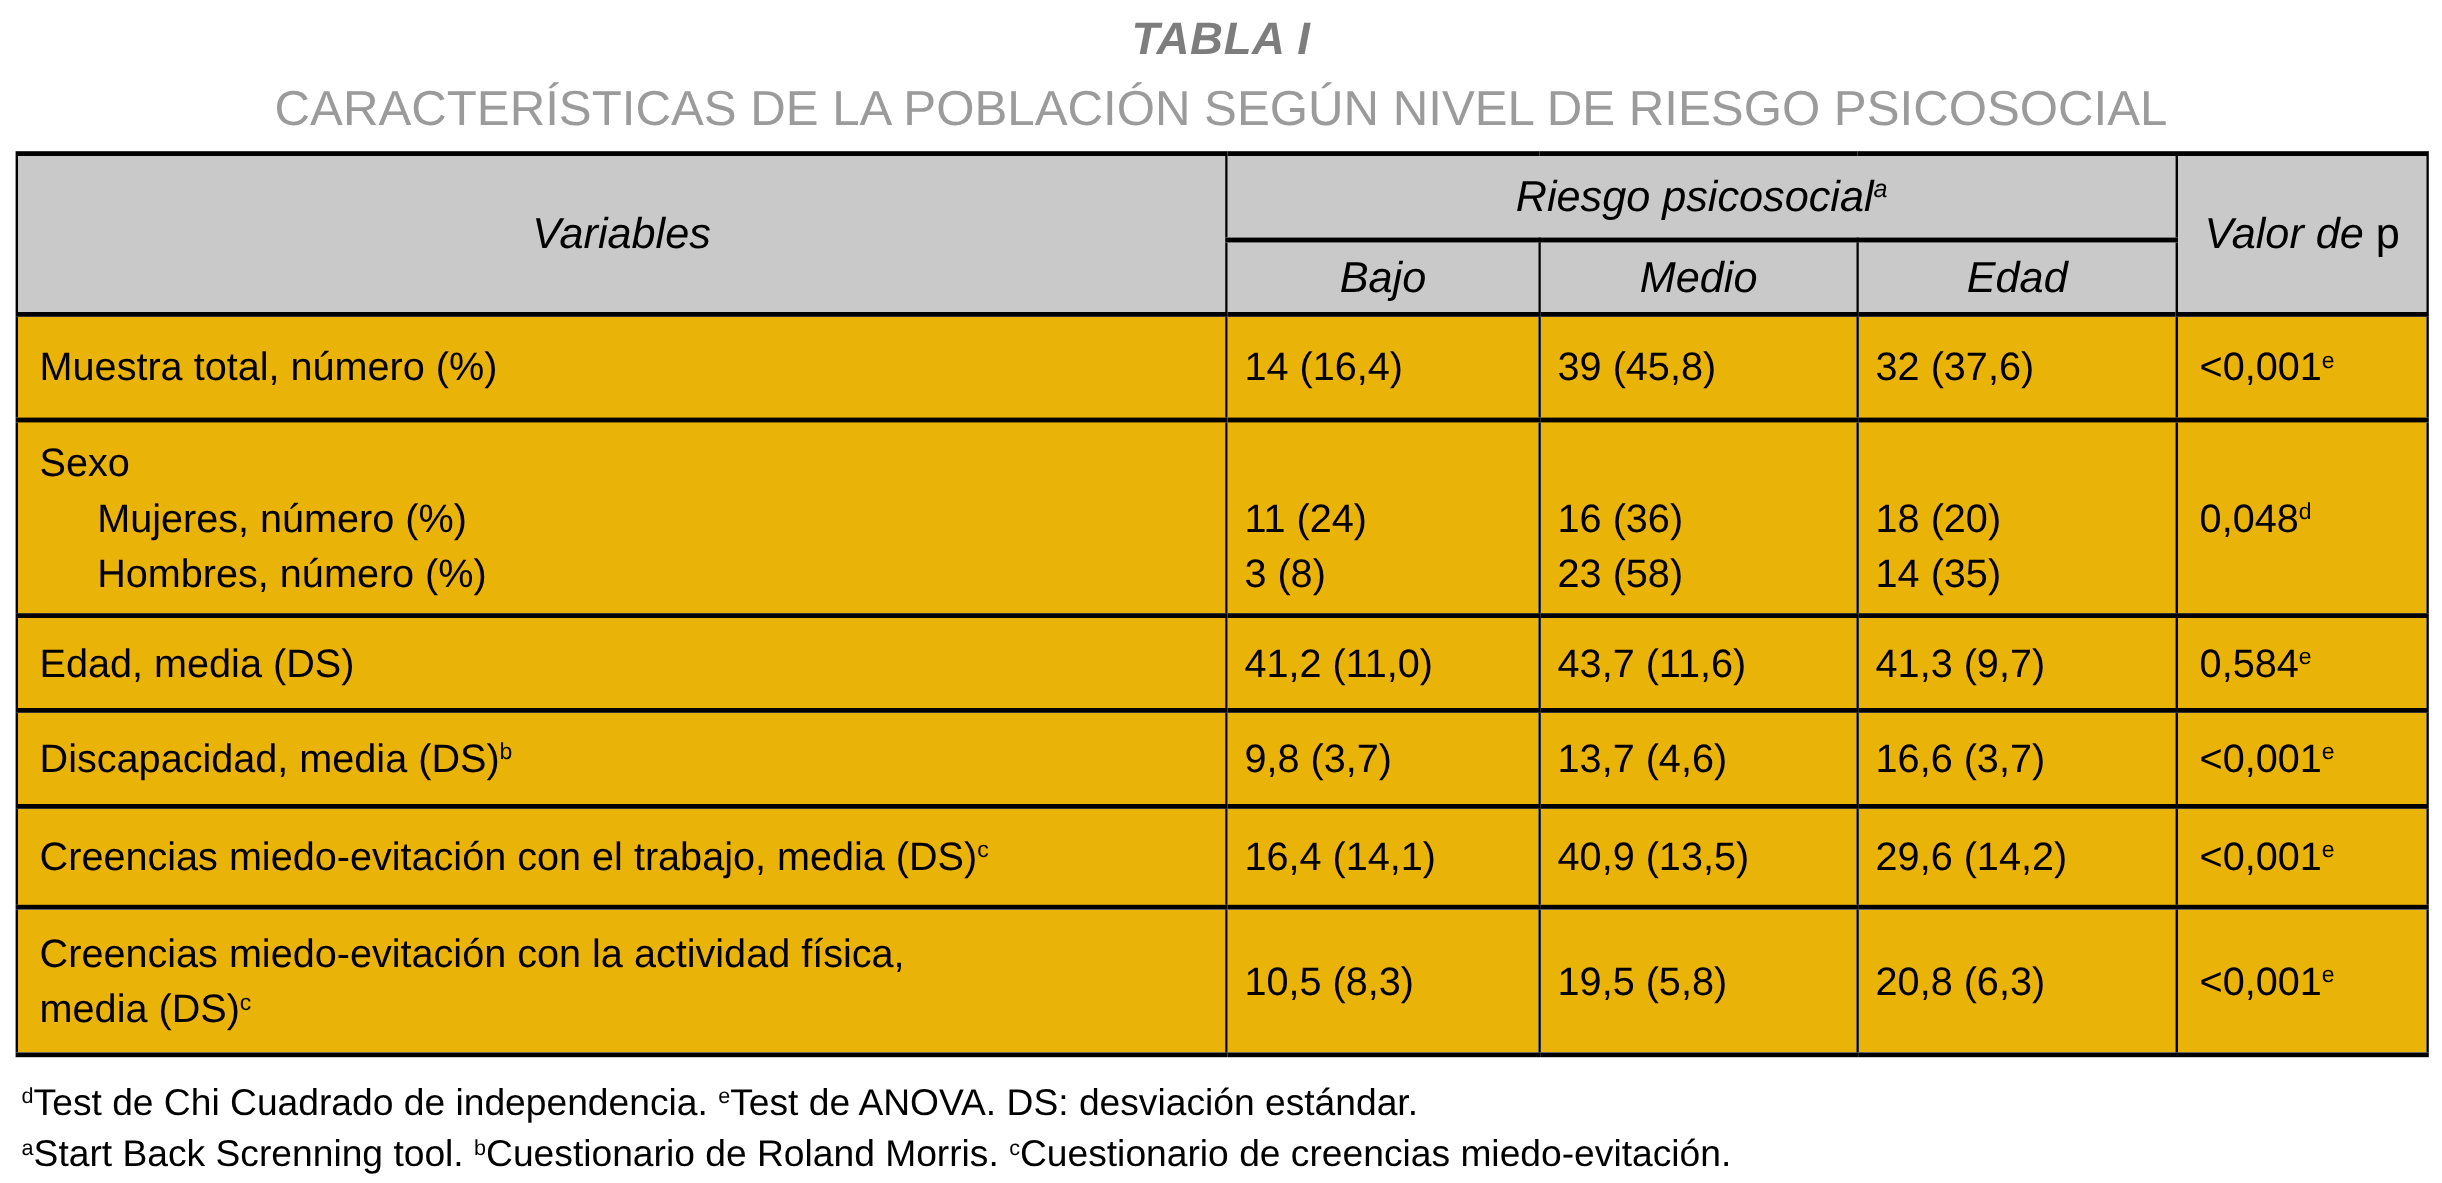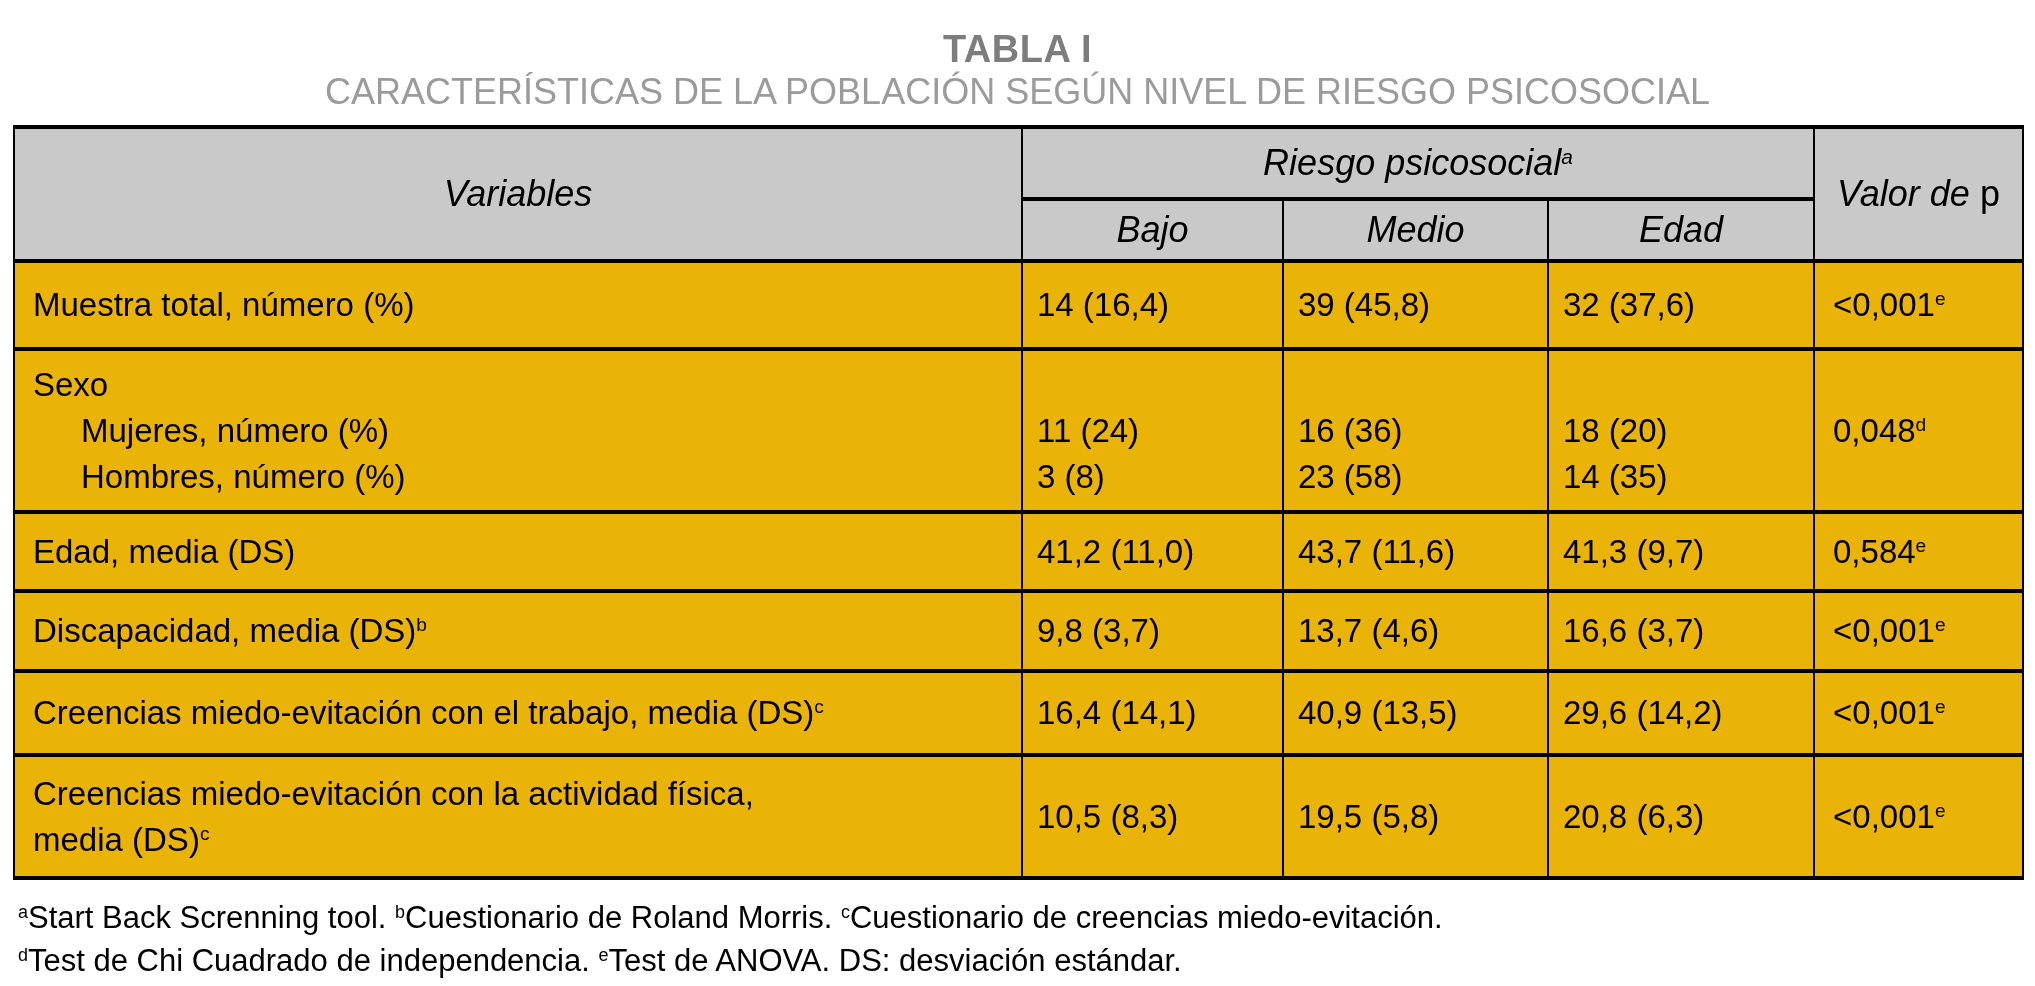--- a/index.html
+++ b/index.html
@@ -10,29 +10,30 @@
     font-family: "Liberation Sans", sans-serif;
     color: #000000;
     overflow: hidden;
     position: relative;
   }
   .table-title {
     text-align: center;
     color: #7d7d7d;
     font-size: 38px;
     font-weight: bold;
-    padding-top: 28px;
+    padding-top: 12px;
     letter-spacing: 0.5px;
+    font-style: italic;
   }
   .table-subtitle {
     text-align: center;
     color: #9b9b9b;
-    font-size: 36px;
+    font-size: 41px;
     font-weight: normal;
-    margin-top: 0;
+    margin-top: 12px;
     letter-spacing: 0px;
     white-space: nowrap;
   }
   table.char-table {
     border-collapse: collapse;
     table-layout: fixed;
     margin: 12px 0 0 13px;
     width: 2009px;
     border: 1px solid #0ea5e9;
   }
@@ -216,17 +217,17 @@
             <div class="line">20,8 (6,3)</div>
           </td>
           <td class="cell-p">
             <div class="line">&lt;0,001<sup>e</sup></div>
           </td>
         </tr>
       </tbody>
   </table>
 
   <div class="footnotes">
+      <div class="footnote-line"><sup>d</sup><span>Test de Chi Cuadrado de independencia. </span><sup>e</sup><span>Test de ANOVA. DS: desviación estándar.</span></div>
       <div class="footnote-line"><sup>a</sup><span>Start Back Screnning tool. </span><sup>b</sup><span>Cuestionario de Roland Morris. </span><sup>c</sup><span>Cuestionario de creencias miedo-evitación.</span></div>
-      <div class="footnote-line"><sup>d</sup><span>Test de Chi Cuadrado de independencia. </span><sup>e</sup><span>Test de ANOVA. DS: desviación estándar.</span></div>
     </div>
 
 </div>
 
 </body></html>

